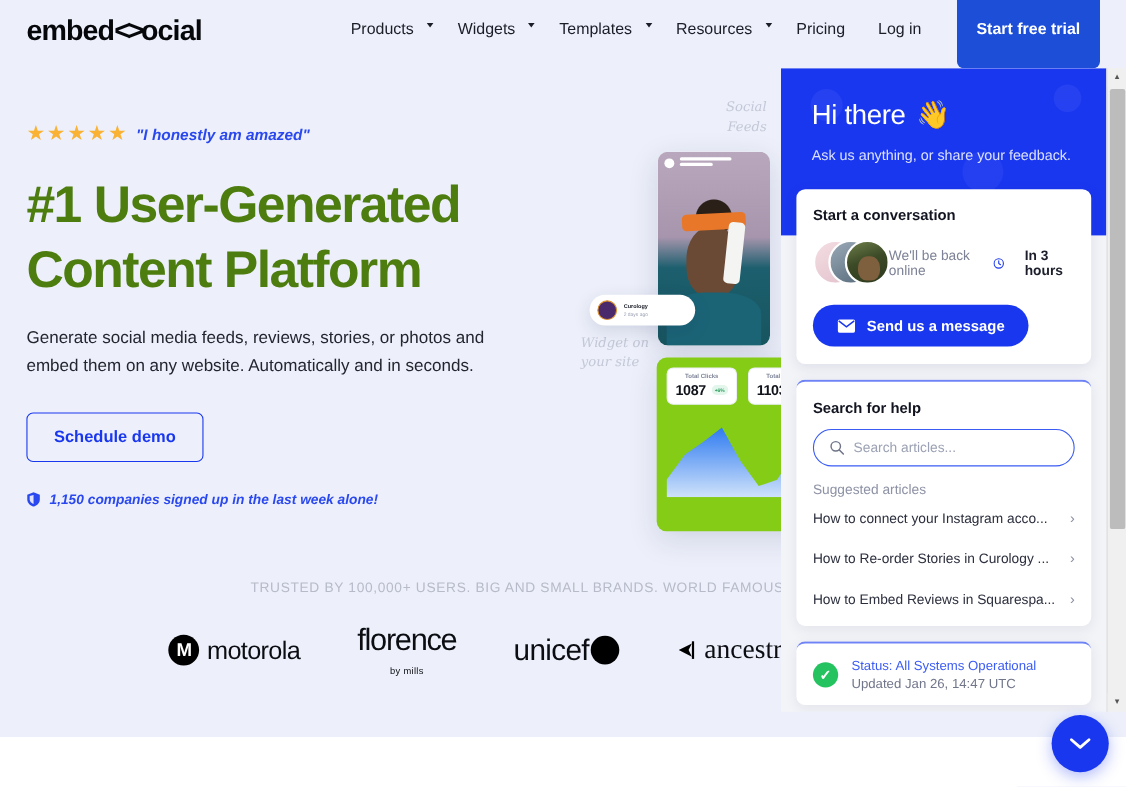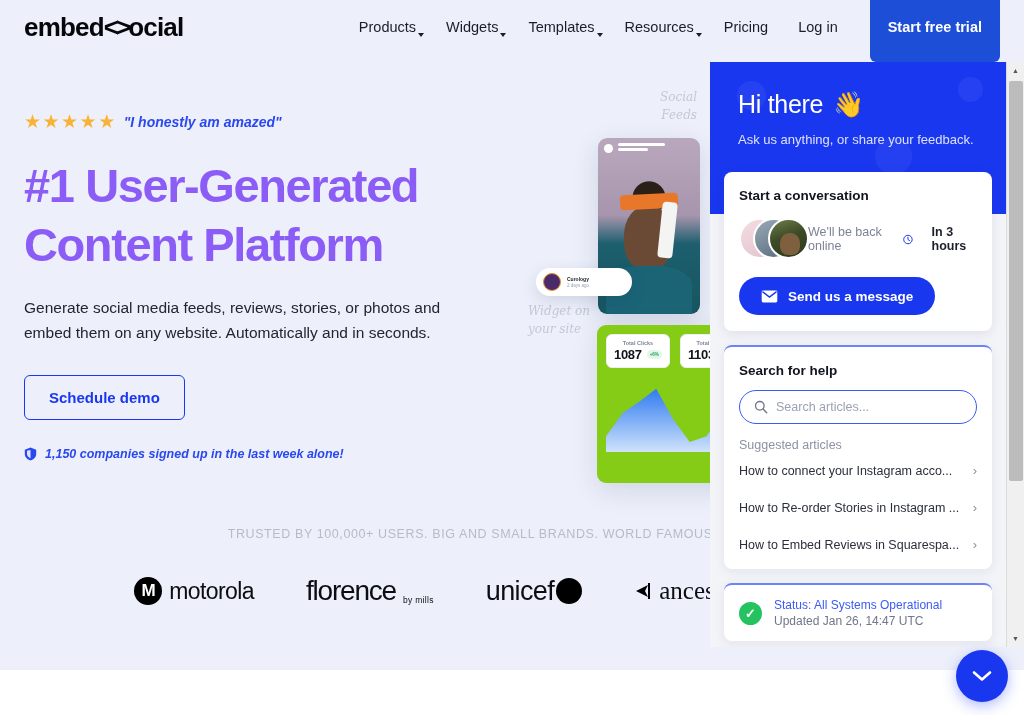--- a/index.html
+++ b/index.html
@@ -27,21 +27,21 @@
     color: #06070a; font-family: "Liberation Sans", sans-serif;
     display: flex; align-items: baseline;
   }
   .logo .lt { letter-spacing: -3px; }
   .nav {
     margin-left: auto; display: flex; align-items: center; gap: 22px;
     padding-right: 24px;
   }
   .nav-item {
     font-size: 14.5px; color: #1b1d27; cursor: pointer;
-    display: flex; align-items: flex-end; gap: 2px; white-space: nowrap;
+    display: flex; align-items: flex-start; gap: 12px; white-space: nowrap;
   }
   .caret { width: 0; height: 0; border-left: 3.5px solid transparent;
            border-right: 3.5px solid transparent; border-top: 4.5px solid #1b1d27;
            display: inline-block; position: relative; top: 2px; }
   .nav-login { font-size: 14.5px; color: #1b1d27; margin-left: 8px; cursor: pointer; }
   .btn-trial-nav {
     background: #1d4ed8; color: #fff; font-size: 14.5px; font-weight: 700;
     padding: 27px 18px; border-radius: 6px; border: none; cursor: pointer;
     margin-left: 10px; white-space: nowrap;
     font-family: "Liberation Sans", sans-serif;
@@ -50,21 +50,21 @@
   
   .hero-left { position: absolute; left: 24px; top: 112px; width: 470px; z-index: 5; }
   .rating-row { display: flex; align-items: center; gap: 7px; }
   .stars { color: #f9b233; font-size: 19px; letter-spacing: 1.5px; line-height: 1; }
   .rating-quote {
     font-size: 14px; font-style: italic; font-weight: 600; color: #2a48ef;
   }
   .headline {
     margin-top: 26px;
     font-size: 47px; line-height: 1.25; font-weight: 700;
-    letter-spacing: -1.4px; color: #8b5cf6;
+    letter-spacing: -1.4px; color: #4d7c0f;
   }
   .subhead {
     margin-top: 20px; font-size: 15.5px; line-height: 1.62; color: #23252f;
     max-width: 420px;
   }
   .cta-row { margin-top: 30px; display: flex; gap: 18px; align-items: center; }
   .btn-primary {
     background: #1a37f0; color: #fff; font-size: 15px; font-weight: 700;
     padding: 13px 22px; border-radius: 6px; border: none; cursor: pointer;
     font-family: "Liberation Sans", sans-serif;
@@ -90,21 +90,21 @@
     display: flex; align-items: center; justify-content: center; gap: 52px;
     z-index: 3; color: #0c0d12;
   }
   .brand { display: flex; align-items: center; gap: 7px; }
   .brand-motorola { font-size: 23px; letter-spacing: -0.6px; }
   .mot-mark {
     width: 28px; height: 28px; border-radius: 50%; background: #000;
     color: #fff; font-size: 17px; display: flex; align-items: center;
     justify-content: center; font-weight: 700;
   }
-  .brand-florence { display: flex; flex-direction: row; align-items: flex-end; }
+  .brand-florence { display: flex; flex-direction: column; align-items: center; }
   .flo-main { font-size: 28px; letter-spacing: -1.2px; line-height: 1; }
   .flo-sub { font-size: 8.5px; letter-spacing: 0.3px; margin-top: 2px; }
   .brand-unicef { font-size: 27px; letter-spacing: -0.6px; display: flex; align-items: center; gap: 2px; }
   .uni-mark { width: 26px; height: 26px; border-radius: 50%; background: #000; }
   .brand-ancestry { font-family: "Liberation Serif", serif; font-size: 25px; display: flex; align-items: center; gap: 3px; }
   .brand-industry { font-size: 14px; font-weight: 700; letter-spacing: 2px; display: flex; align-items: center; gap: 5px; }
 
   
   .mockup { position: absolute; left: 520px; top: 70px; width: 330px; height: 400px; z-index: 2; }
   .annot {
@@ -477,21 +477,21 @@
           <path d="M9.7 9.7 L13.6 13.6" stroke="#6f7488" stroke-width="1.5" stroke-linecap="round"></path>
         </svg>
         <span class="search-ph">Search articles...</span>
       </div>
       <div class="sugg-title">Suggested articles</div>
       <div class="art">
         <span>How to connect your Instagram acco...</span>
         <span class="chev">›</span>
       </div>
       <div class="art">
-        <span>How to Re-order Stories in Instagram ...</span>
+        <span>How to Re-order Stories in Curology ...</span>
         <span class="chev">›</span>
       </div>
       <div class="art">
         <span>How to Embed Reviews in Squarespa...</span>
         <span class="chev">›</span>
       </div>
     </div>
 
     <div class="w-status">
       <div class="check-circle">✓</div>

